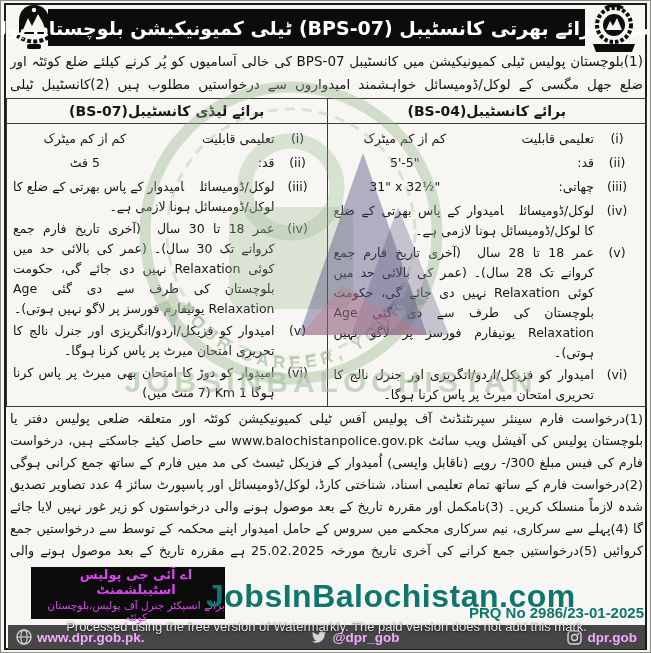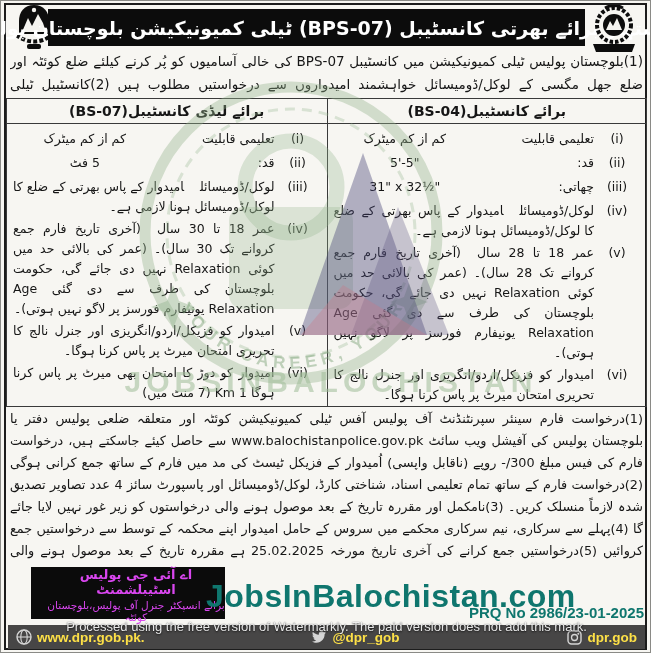--- a/index.html
+++ b/index.html
@@ -62,21 +62,21 @@
     font-size:32px;font-weight:bold;color:#0f766e;letter-spacing:0.5px;z-index:7;
   }
   .prq{
     position:absolute;right:6px;top:603px;font-family:"Liberation Sans",sans-serif;
     font-size:15px;font-weight:bold;color:#0f766e;z-index:7;
   }
   
   .footer-bar{
     position:absolute;left:7px;top:624px;width:637px;height:24px;background:#474646;
     box-sizing:border-box;display:flex;align-items:center;justify-content:space-between;
-    padding:0 8px;color:#fde047;font-family:"Liberation Sans",sans-serif;
+    padding:0 8px;color:#f0abfc;font-family:"Liberation Sans",sans-serif;
     font-weight:bold;font-size:13.5px;z-index:5;gap:36px;
   }
   .footer-item{display:flex;align-items:center;gap:5px;white-space:nowrap;}
   .footer-icon{display:inline-flex;width:16px;height:16px;align-items:center;justify-content:center;}
   .wmly{
     position:absolute;left:0;top:618px;width:651px;text-align:center;z-index:8;
     color:rgba(244,244,244,0.95);font-family:"Liberation Sans",sans-serif;font-size:13px;
     text-shadow:0 1px 2px rgba(0,0,0,0.65), 0 0 1px rgba(0,0,0,0.5);
   }
   

